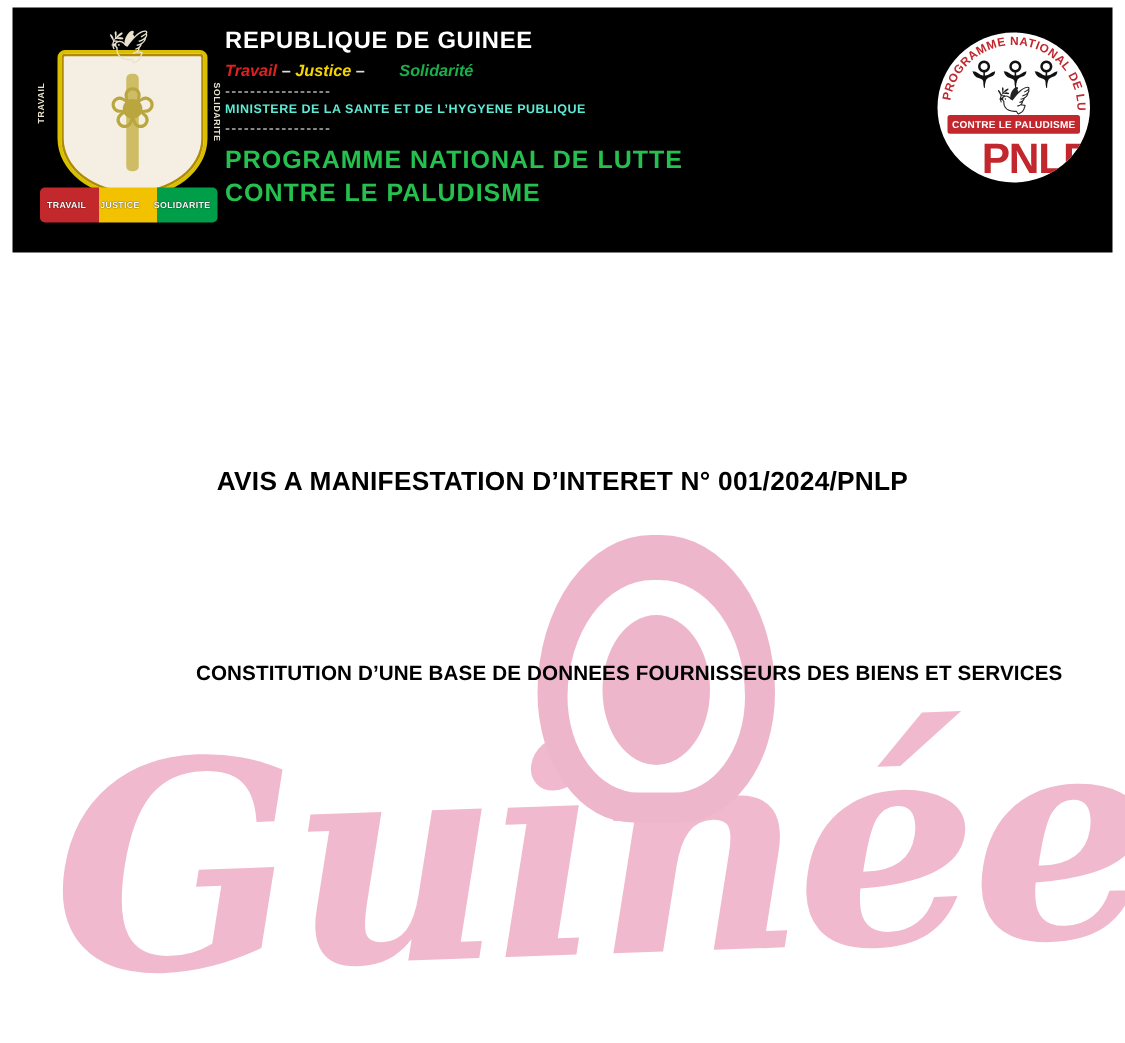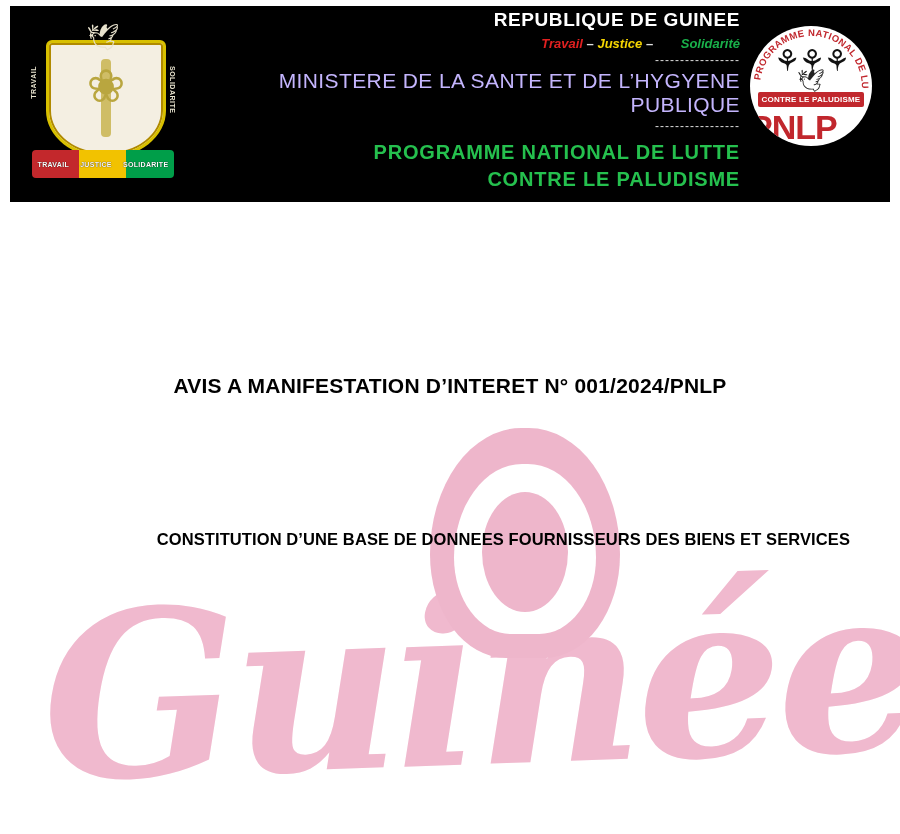--- a/index.html
+++ b/index.html
@@ -106,23 +106,23 @@
     color: #e9e4cf;
     letter-spacing: 0.5px;
   }
   .coa-side-left { left: 2px; writing-mode: vertical-rl; transform: rotate(180deg); }
   .coa-side-right { right: 2px; writing-mode: vertical-rl; }
 
   
   .header-center {
     position: absolute;
     left: 170px;
-    top: 3px;
+    top: 16px;
     width: 560px;
-    text-align: right;
+    text-align: left;
   }
   .hdr-republic {
     color: #ffffff;
     font-size: 19px;
     font-weight: bold;
     letter-spacing: 0.6px;
   }
   .hdr-motto {
     margin-top: 5px;
     font-size: 13px;
@@ -133,23 +133,23 @@
   .hdr-motto .m2 { color: #f5d400; }
   .hdr-motto .m3 { color: #19b04a; margin-left: 24px; }
   .hdr-motto .dash { color: #dddddd; font-style: normal; }
   .hdr-sep {
     color: #d8d8d8;
     font-size: 12px;
     letter-spacing: 1px;
     margin-top: 2px;
   }
   .hdr-ministry {
-    color: #c4b5fd;
-    font-size: 21px;
-    font-weight: normal;
+    color: #5eead4;
+    font-size: 10px;
+    font-weight: bold;
     letter-spacing: 0.4px;
     margin-top: 2px;
   }
   .hdr-program {
     color: #25c04e;
     font-size: 20px;
     font-weight: bold;
     letter-spacing: 0.8px;
     line-height: 1.35;
     margin-top: 6px;
@@ -205,21 +205,21 @@
     letter-spacing: 0.2px;
     display: flex;
     align-items: center;
     justify-content: center;
   }
   .pnlp-acronym {
     position: absolute;
     left: 0;
     bottom: 2px;
     width: 100%;
-    text-align: left;
+    text-align: right;
     font-size: 34px;
     font-weight: bold;
     color: #c1272d;
     letter-spacing: -1px;
     line-height: 1;
   }
 
   
   .watermark {
     position: absolute;

